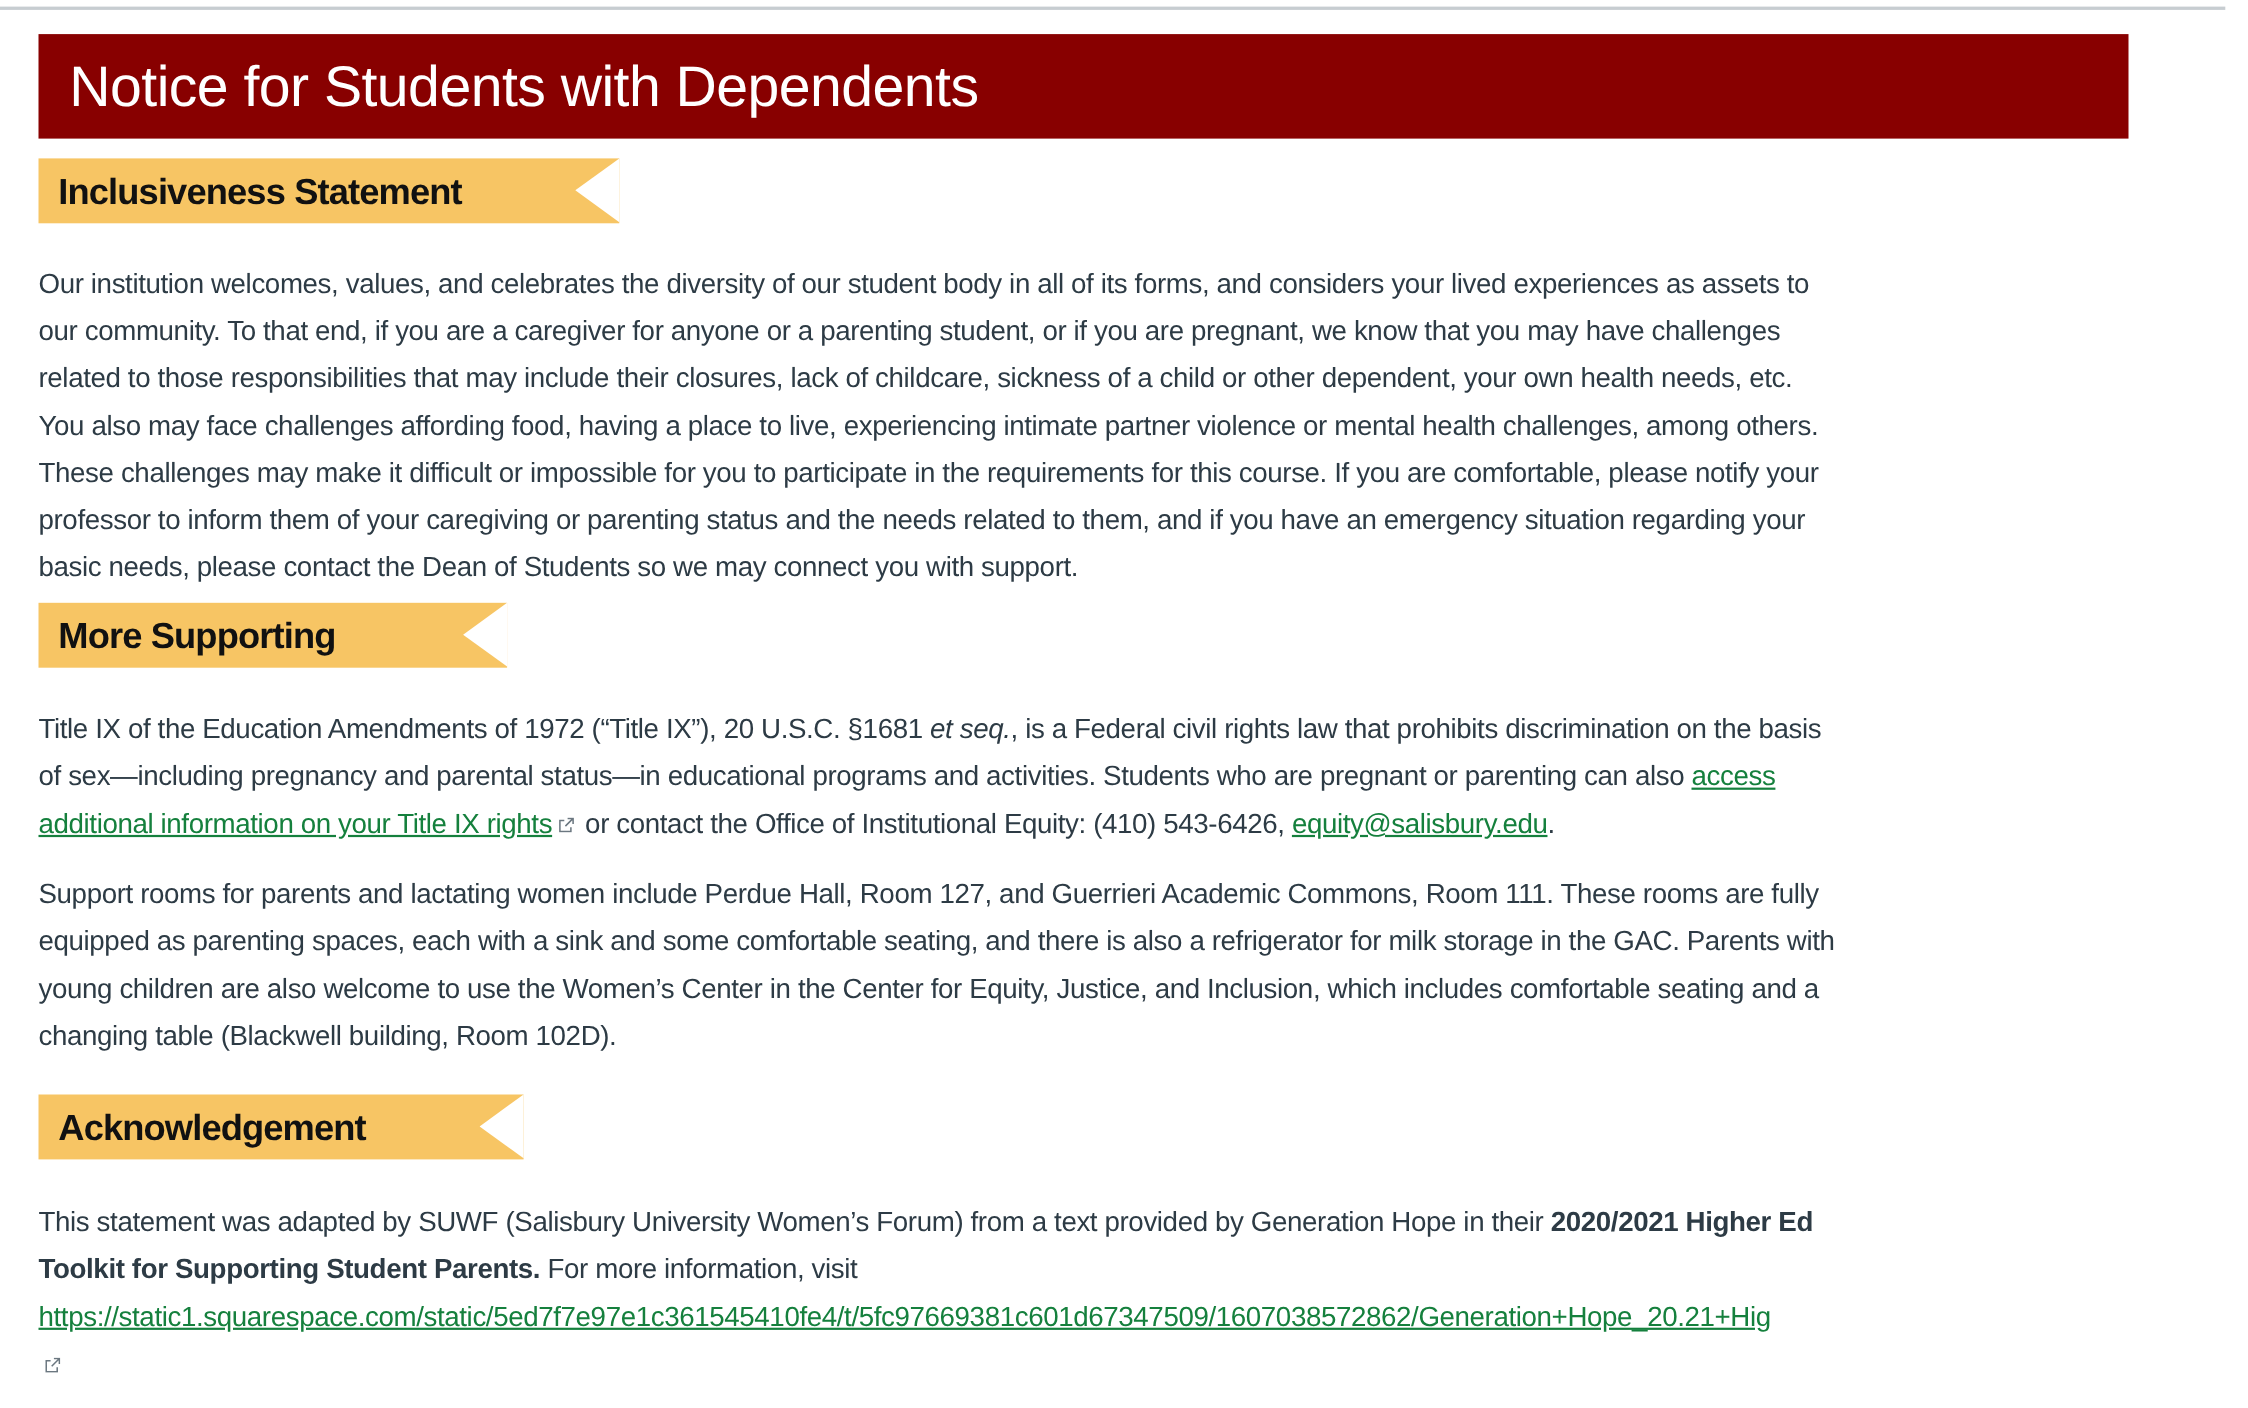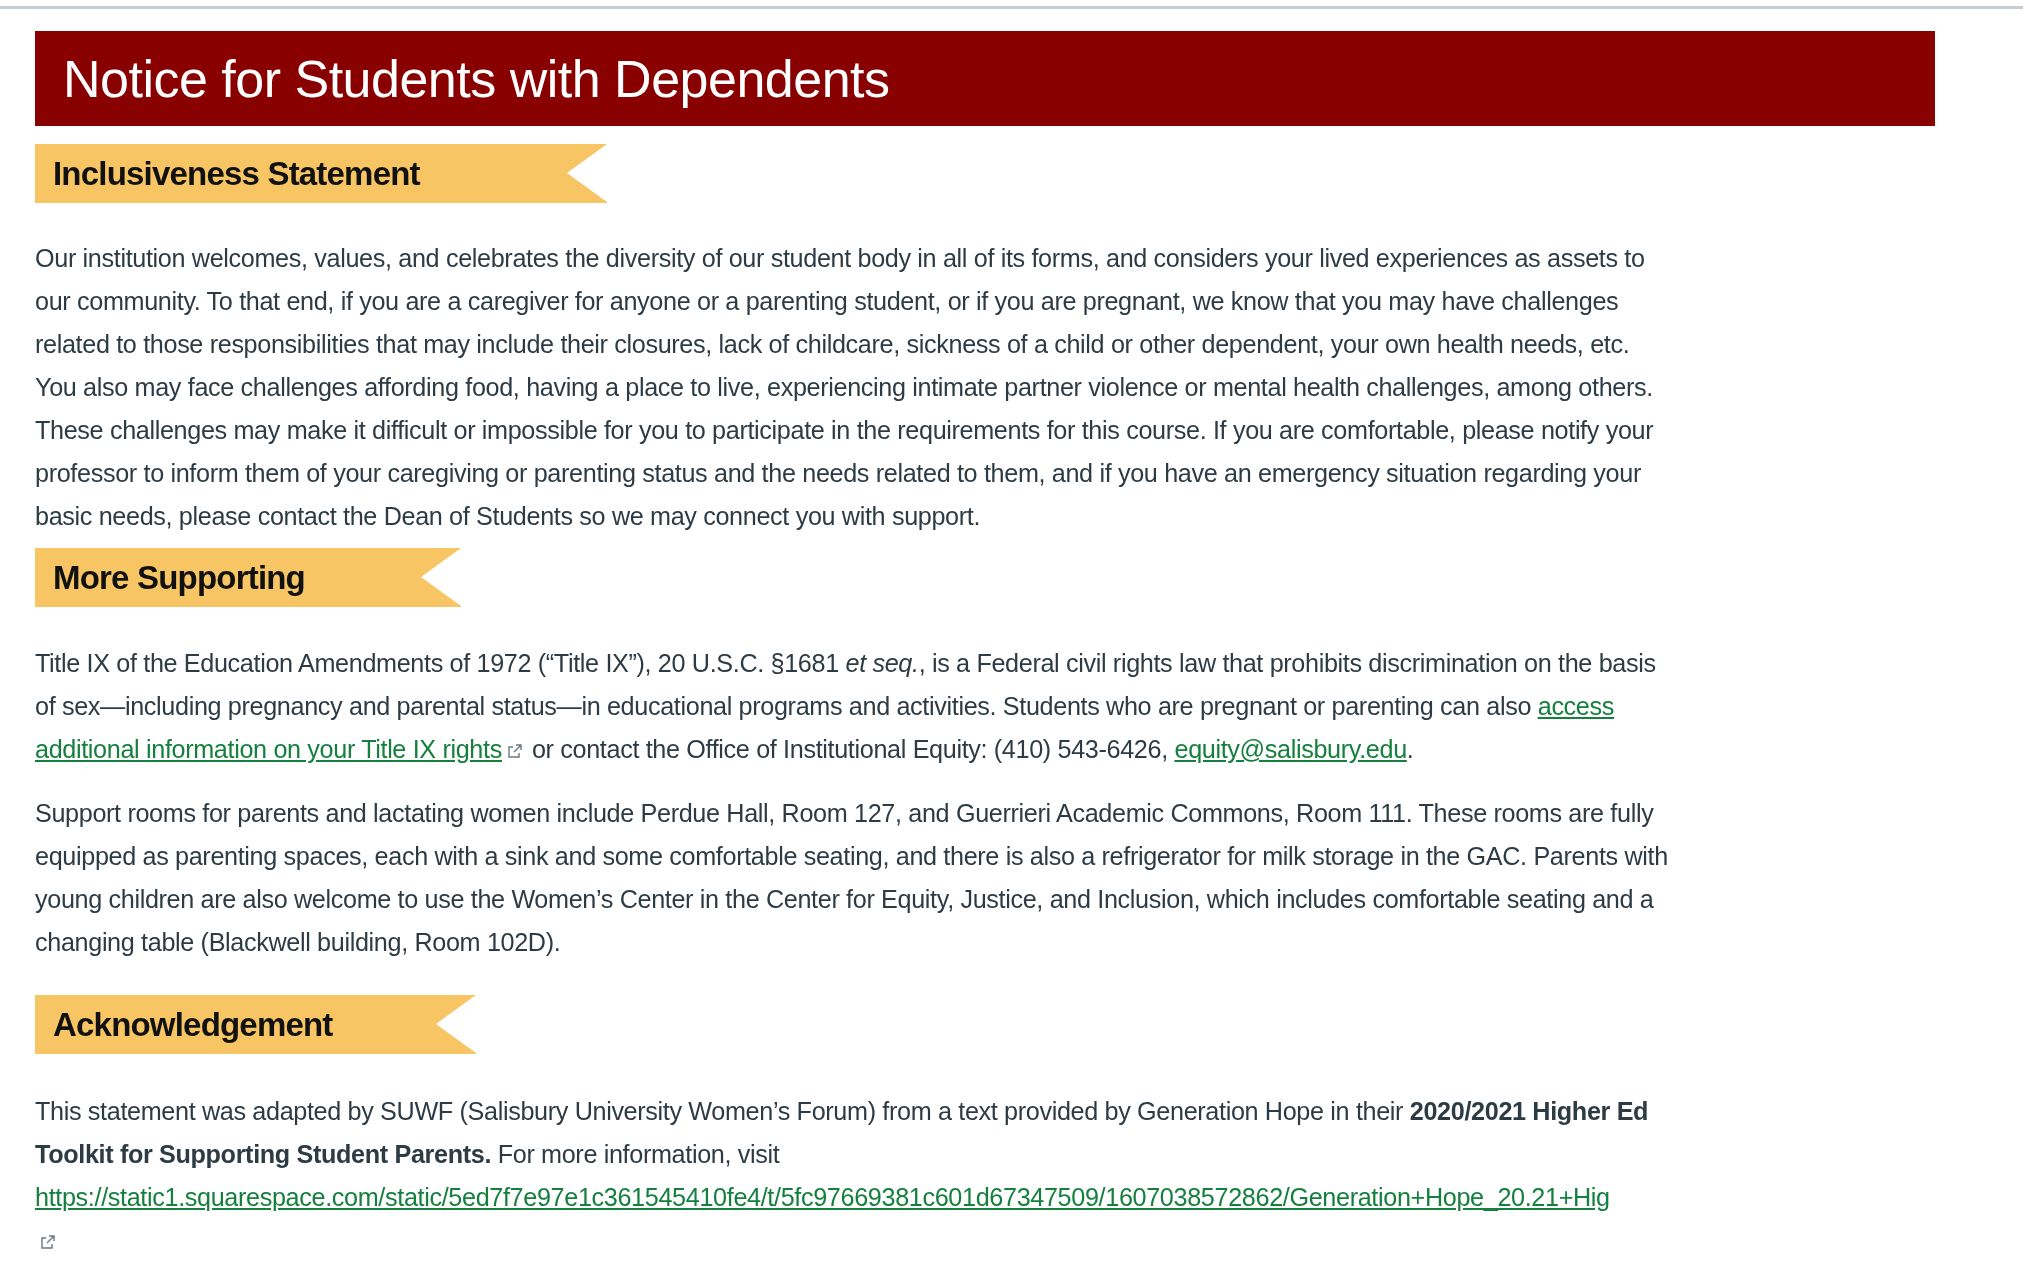--- a/index.html
+++ b/index.html
@@ -25,21 +25,21 @@
 </style>
 </head>
 <body>
 
 <div class="topline"></div>
 
 <div class="title-bar">
   <h1>Notice for Students with Dependents</h1>
 </div>
 
-<div class="ribbon" style="top:144px;width:528px;padding-left:44px;">
+<div class="ribbon" style="top:144px;width:528px;">
   <h2>Inclusiveness Statement</h2>
 </div>
 <div class="para" style="top:237px;">
   <span class="line">Our institution welcomes, values, and celebrates the diversity of our student body in all of its forms, and considers your lived experiences as assets to</span>
   <span class="line">our community. To that end, if you are a caregiver for anyone or a parenting student, or if you are pregnant, we know that you may have challenges</span>
   <span class="line">related to those responsibilities that may include their closures, lack of childcare, sickness of a child or other dependent, your own health needs, etc.</span>
   <span class="line">You also may face challenges affording food, having a place to live, experiencing intimate partner violence or mental health challenges, among others.</span>
   <span class="line">These challenges may make it difficult or impossible for you to participate in the requirements for this course. If you are comfortable, please notify your</span>
   <span class="line">professor to inform them of your caregiving or parenting status and the needs related to them, and if you have an emergency situation regarding your</span>
   <span class="line">basic needs, please contact the Dean of Students so we may connect you with support.</span>

